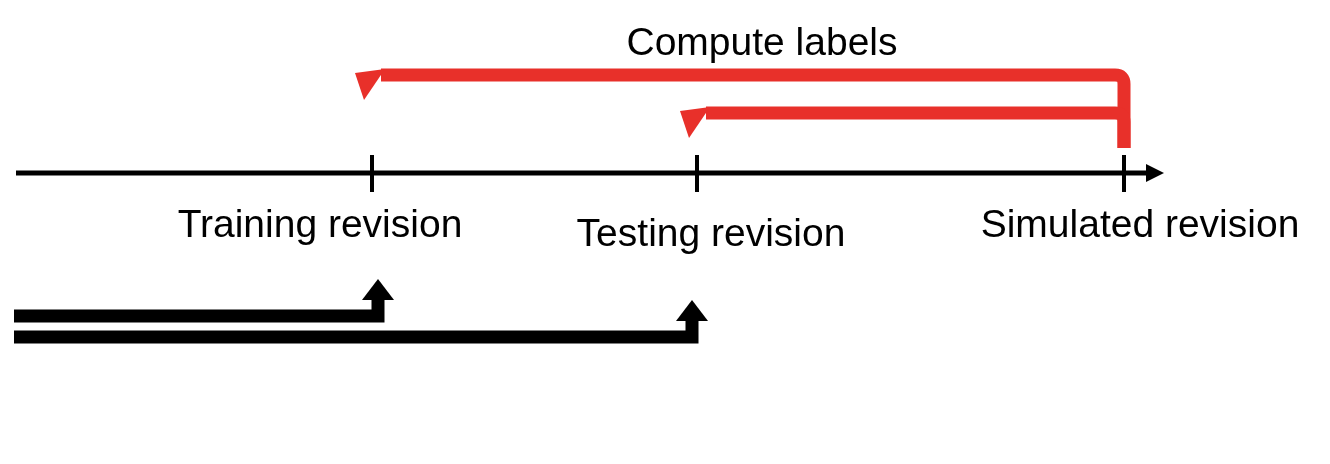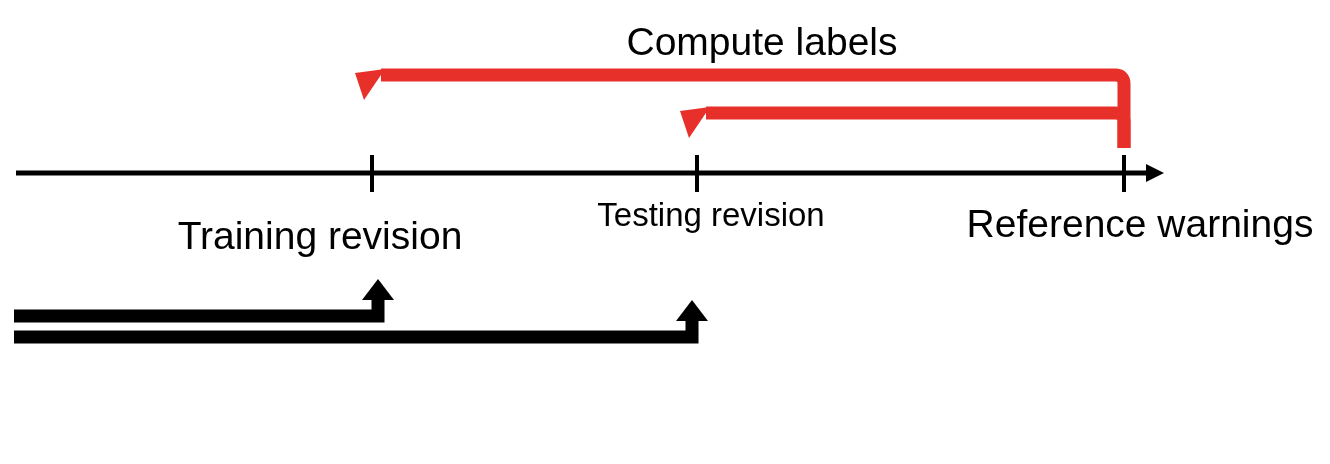--- a/index.html
+++ b/index.html
@@ -27,22 +27,22 @@
   .diagram-label {
     position: absolute;
     font-family: "Liberation Sans", sans-serif;
     color: #000000;
     white-space: nowrap;
     line-height: 1.08;
     text-align: center;
     transform: translateX(-50%);
   }
   #label-compute        { left: 762px; top: 2px;   font-size: 39px; margin-top: 19px; }
-  #label-training       { left: 320px; top: 203px; font-size: 39px; margin-top: 12px; }
-  #label-testing        { left: 711px; top: 197px; font-size: 33px; }
+  #label-training       { left: 320px; top: 203px; font-size: 39px; }
+  #label-testing        { left: 711px; top: 212px; font-size: 39px; }
   #label-reference      { left: 1140px;top: 203px; font-size: 39px; }
   #label-collect        { left: 367px; top: 368px; font-size: 39px; }
   .label-line { display: block; }
 </style>
 </head>
 <body>
 
 <div id="diagram-root">
 
   <svg id="timeline-svg" viewBox="0 0 1330 464" xmlns="http://www.w3.org/2000/svg">
@@ -80,15 +80,15 @@
   </svg>
 
   <div class="diagram-label" id="label-compute">Compute labels</div>
 
   <div class="diagram-label" id="label-training">Training revision</div>
 
   <div class="diagram-label" id="label-testing">
     <span class="label-line">Testing revision</span>
   </div>
 
-  <div class="diagram-label" id="label-reference">Reference warnings</div>
+  <div class="diagram-label" id="label-reference">Simulated revision</div>
 
 </div>
 
 </body></html>

